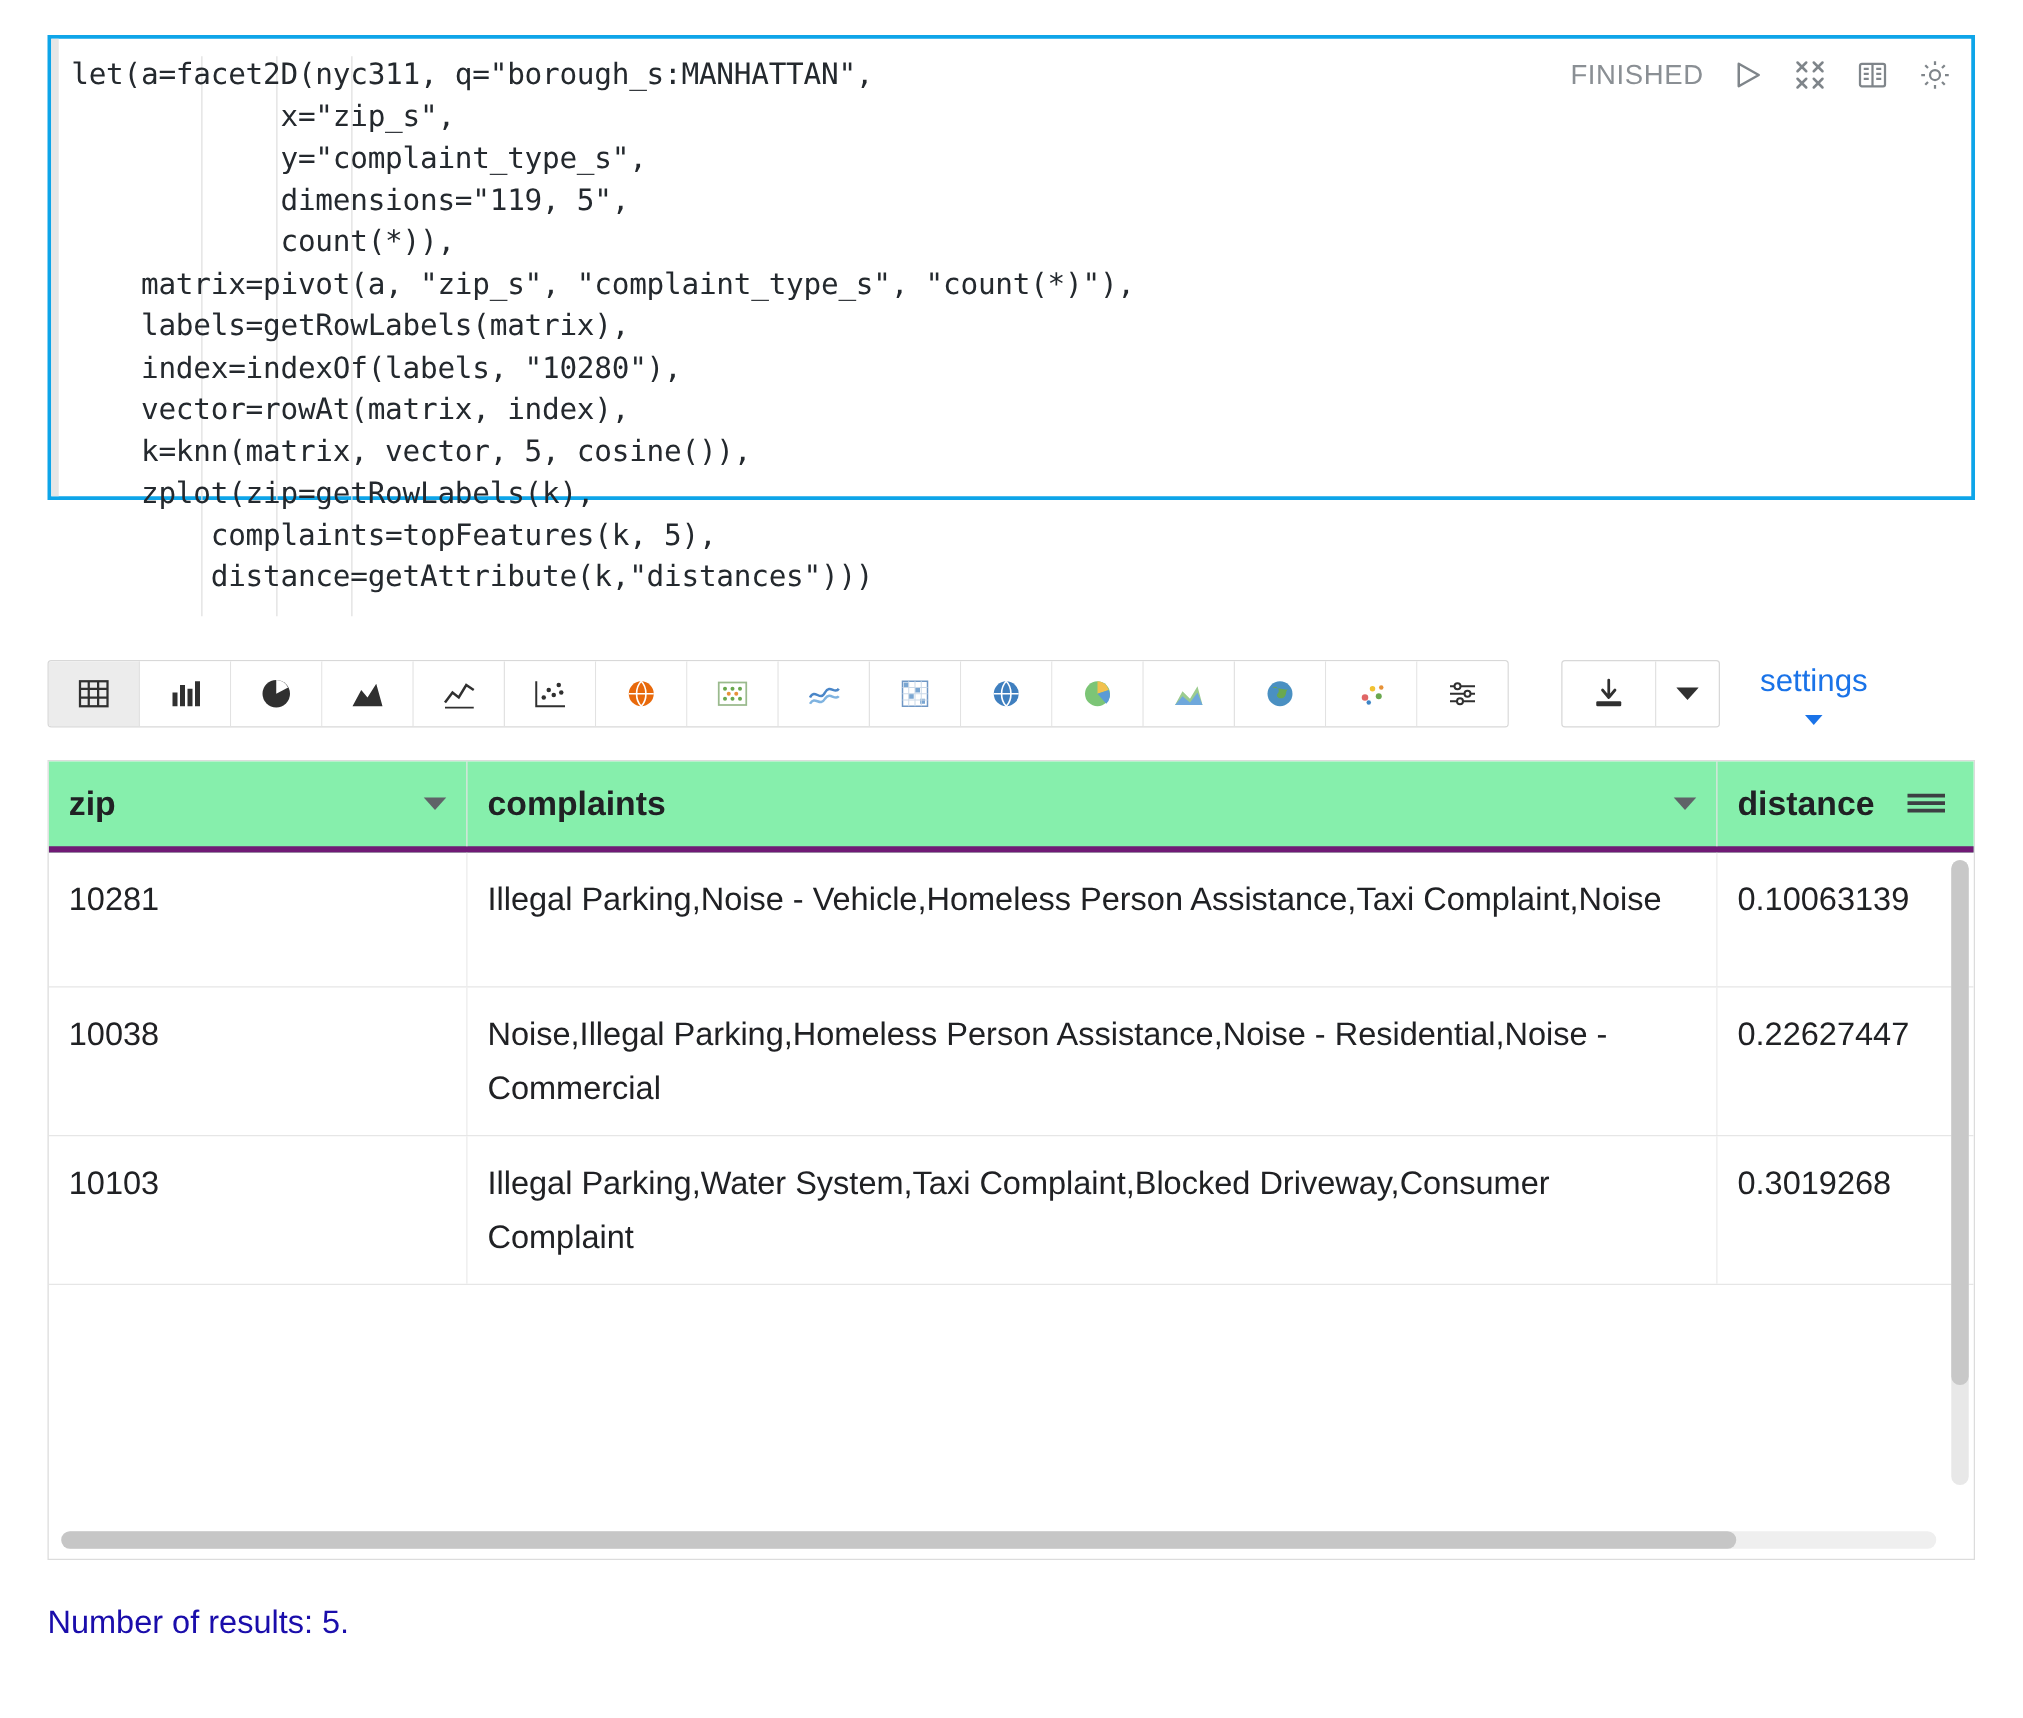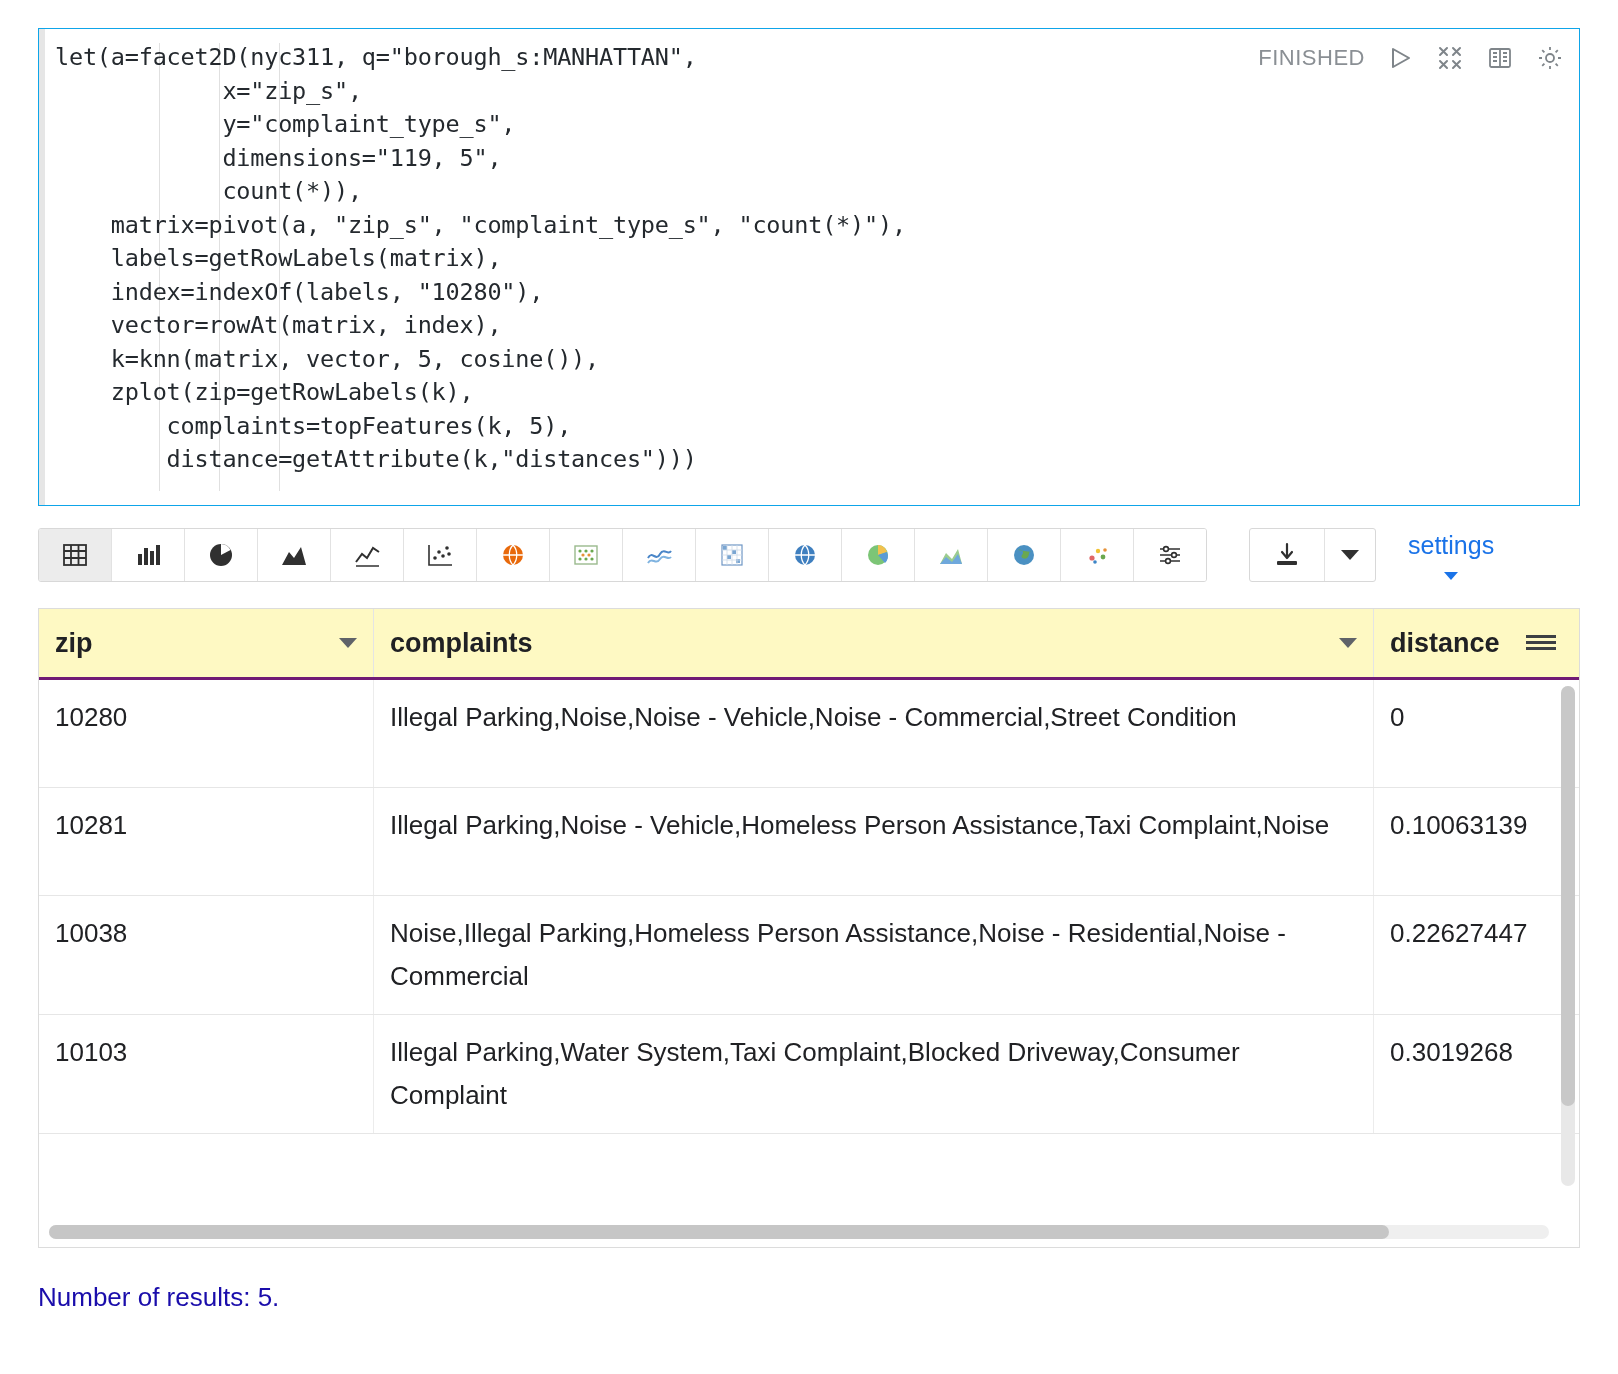--- a/index.html
+++ b/index.html
@@ -17,23 +17,23 @@
     height: 1374px;
     overflow: hidden;
   }
 
   
   .editor {
     position: absolute;
     left: 38px;
     top: 28px;
     width: 1542px;
-    height: 478px;
+    height: 372px;
     background: #ffffff;
-    border: 1px solid #0ea5e9;
+    border: 3px solid #0ea5e9;
     box-sizing: border-box;
   }
   .editor-gutter {
     position: absolute;
     left: 0;
     top: 0;
     width: 6px;
     height: 100%;
     background: #e6e6e6;
   }
@@ -165,22 +165,22 @@
     width: 1542px;
     height: 640px;
     border: 1px solid #dcdcdc;
     box-sizing: border-box;
     background: #fff;
     overflow: hidden;
   }
   .thead {
     display: flex;
     height: 68px;
-    border-bottom: 3px solid #701a75;
-    background: #fef9c3;
+    border-bottom: 5px solid #701a75;
+    background: #86efac;
   }
   .th {
     display: flex;
     align-items: center;
     font-size: 27px;
     font-weight: bold;
     color: #202124;
     box-sizing: border-box;
     padding: 0 16px;
     position: relative;
@@ -524,25 +524,20 @@
         <div>
           <span></span>
             <span></span>
             <span></span>
         </div>
       </div>
     </div>
 
     <div class="tbody">
       <div class="trow">
-        <div class="td td-zip">10280</div>
-        <div class="td td-complaints">Illegal Parking,Noise,Noise - Vehicle,Noise - Commercial,Street Condition</div>
-        <div class="td td-distance">0</div>
-      </div>
-      <div class="trow">
         <div class="td td-zip">10281</div>
         <div class="td td-complaints">Illegal Parking,Noise - Vehicle,Homeless Person Assistance,Taxi Complaint,Noise</div>
         <div class="td td-distance">0.10063139</div>
       </div>
       <div class="trow">
         <div class="td td-zip">10038</div>
         <div class="td td-complaints">Noise,Illegal Parking,Homeless Person Assistance,Noise - Residential,Noise - Commercial</div>
         <div class="td td-distance">0.22627447</div>
       </div>
       <div class="trow">

